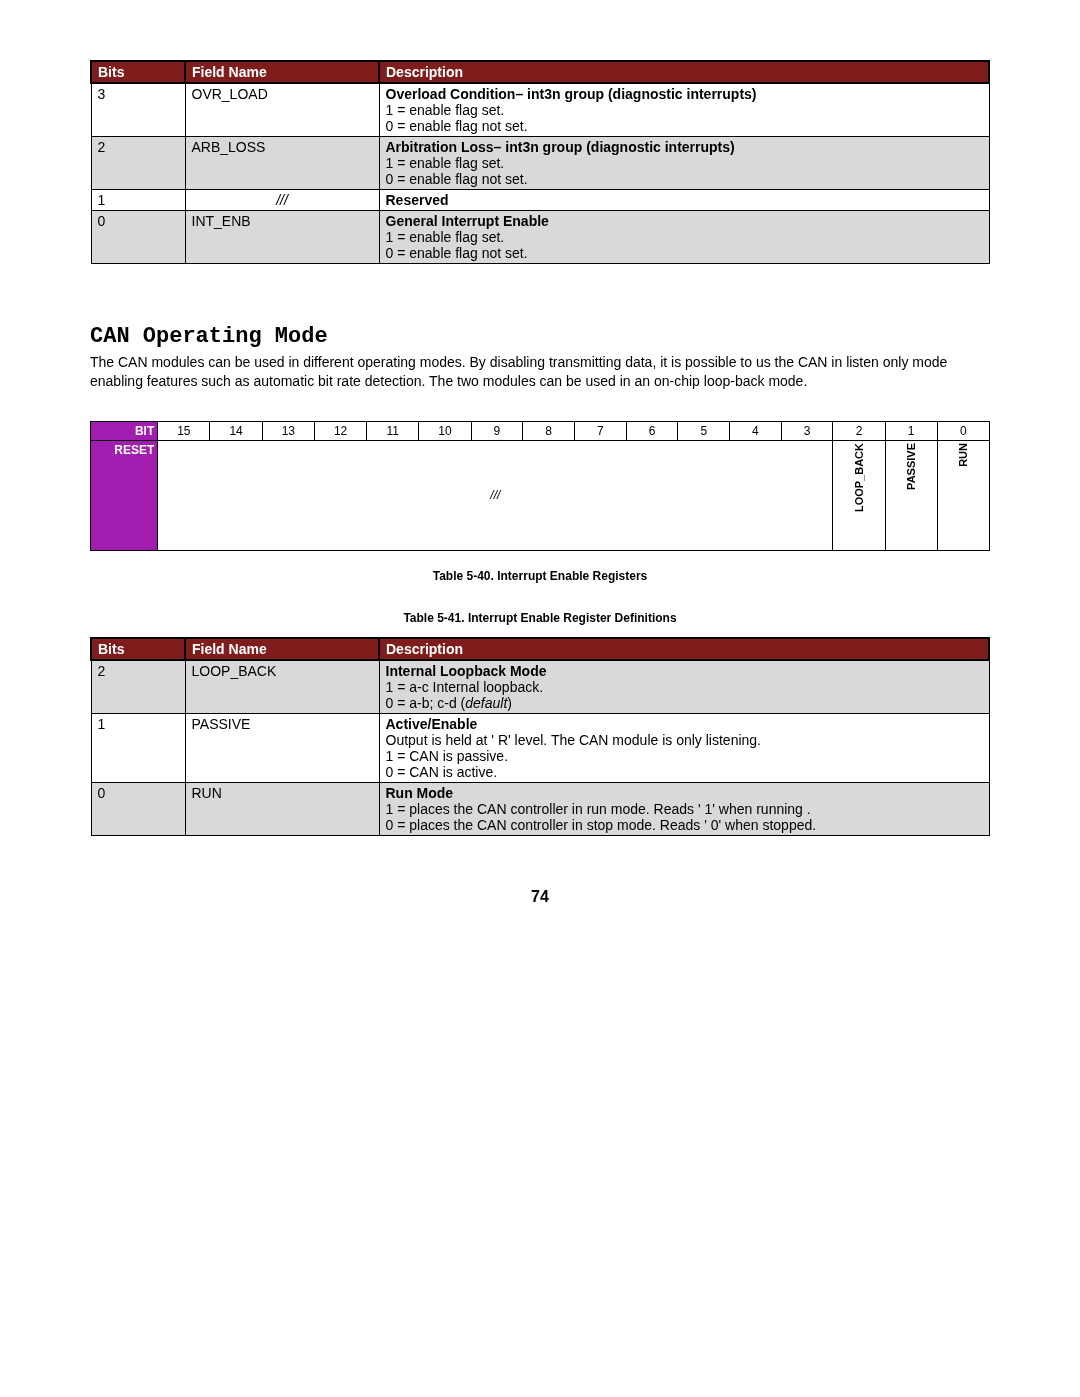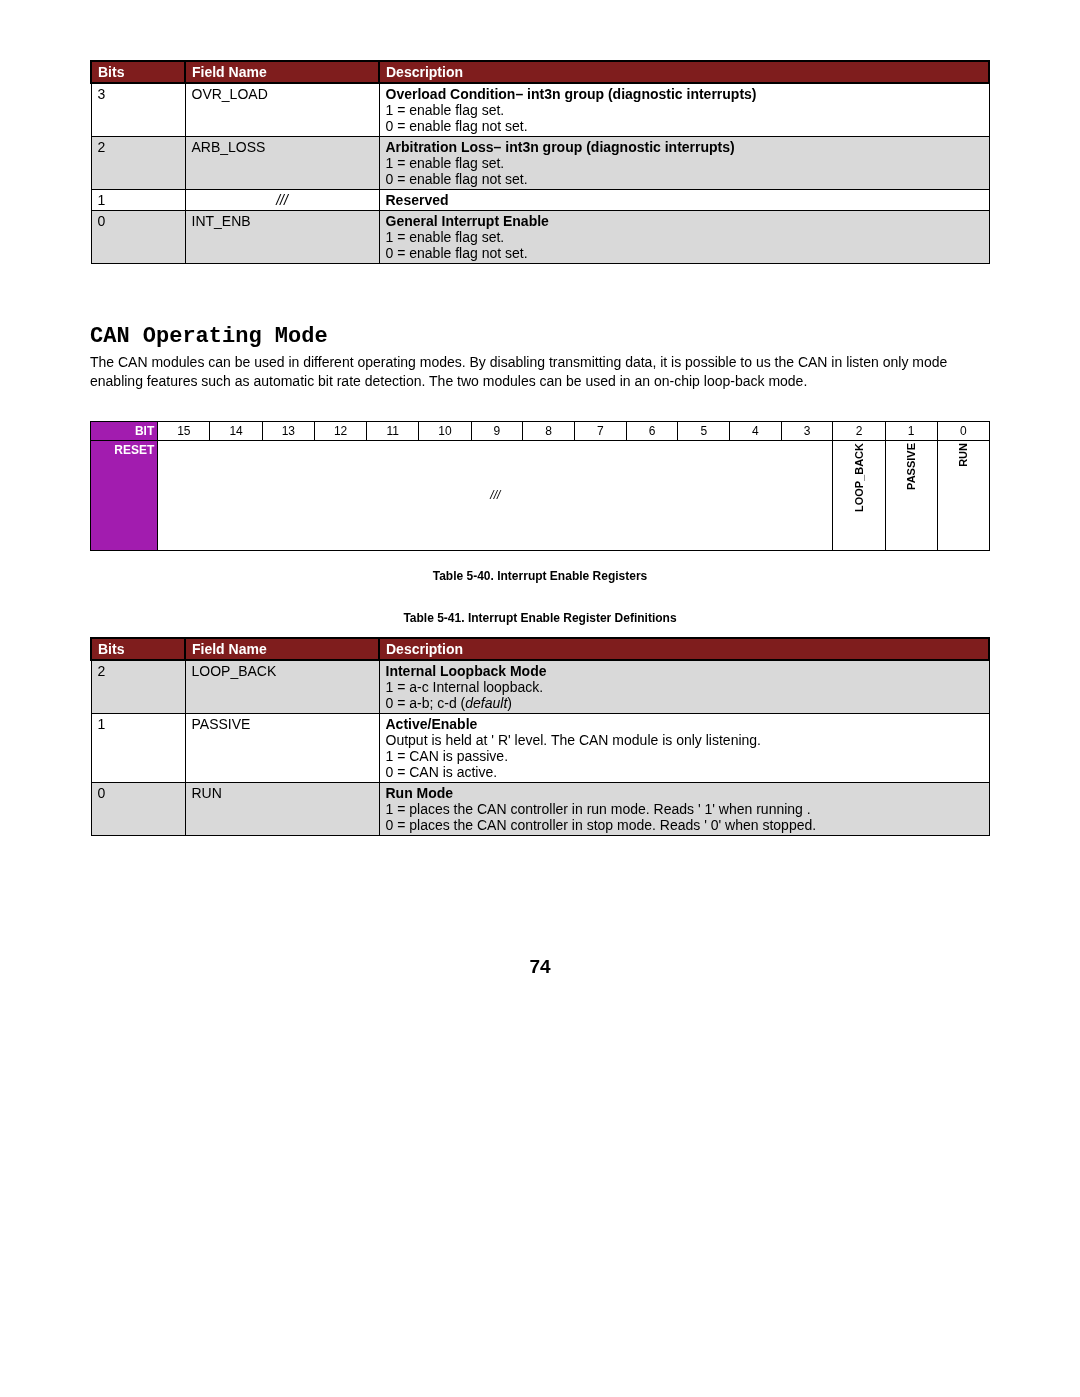--- a/index.html
+++ b/index.html
@@ -76,22 +76,22 @@
   }
   .caption {
     font-weight: bold;
     text-align: center;
     margin: 18px 0 12px 0;
     font-size: 12px;
   }
   .pagenum {
     text-align: center;
     font-weight: bold;
-    font-size: 19px;
-    margin-top: 120px;
+    font-size: 16px;
+    margin-top: 52px;
   }
 </style>
 </head>
 <body>
 
 <table class="desc-table">
   <tbody>
       <tr>
     <th style="width:80px">Bits</th>
     <th style="width:180px">Field Name</th>

